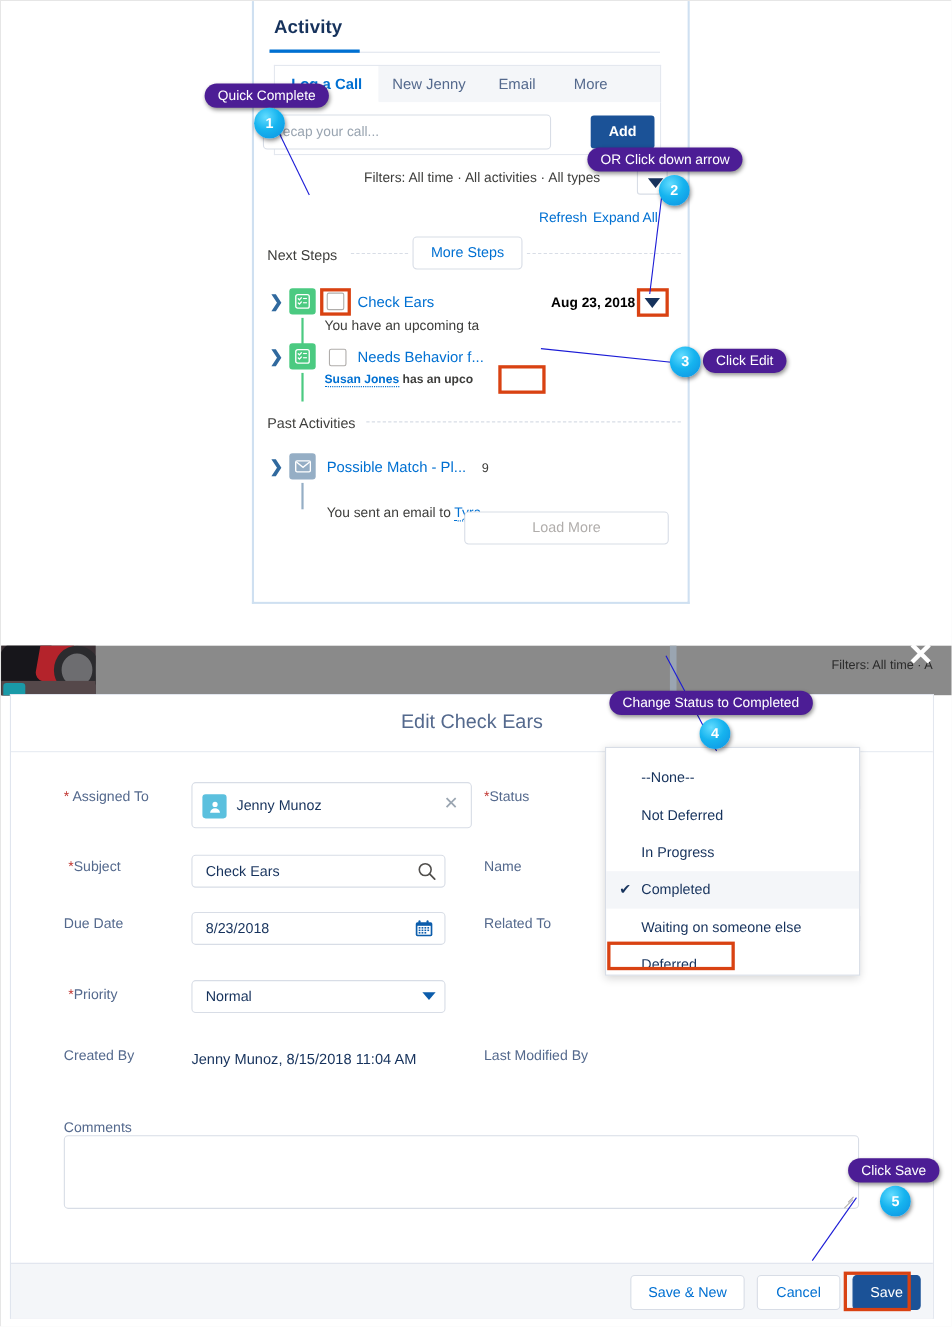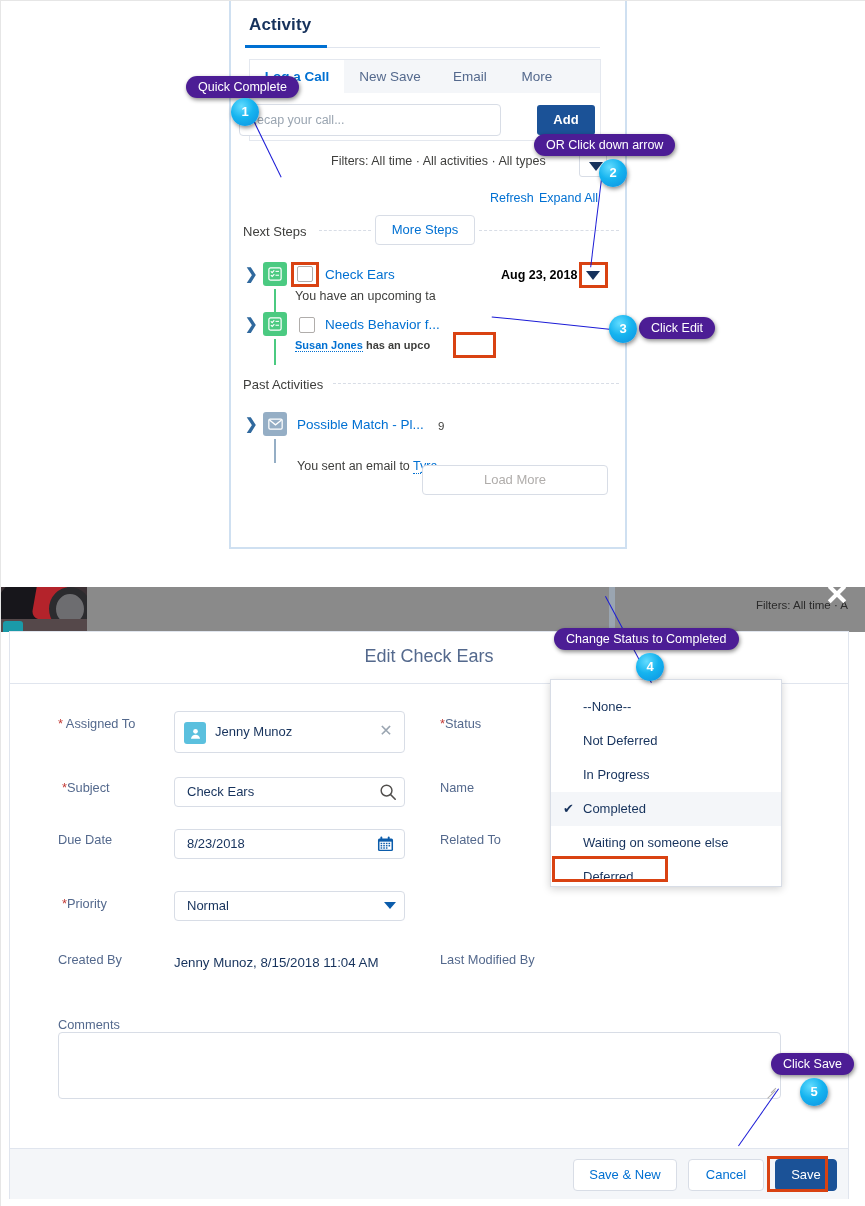--- a/index.html
+++ b/index.html
@@ -148,21 +148,21 @@
 
     <div class="activity-panel">
       <div class="activity-inner">
 
         <div class="act-title">Activity</div>
         <div class="act-title-rule"></div>
         <div class="act-title-underline"></div>
 
         <div class="tabstrip">
           <div class="tab tab-logcall active">Log a Call</div>
-          <div class="tab tab-newtask">New Save</div>
+          <div class="tab tab-newtask">New Jenny</div>
           <div class="tab tab-email">Email</div>
           <div class="tab tab-more">More</div>
         </div>
         <div class="composer"></div>
 
       </div>
     </div>
 
     <div class="recap-input">Recap your call...</div>
     <div class="add-btn">Add</div>
@@ -272,21 +272,21 @@
       <div class="modal-foot">
         <div class="btn" style="left:563px; top:10px; width:104px;">Save &amp; New</div>
         <div class="btn" style="left:678px; top:10px; width:76px;">Cancel</div>
         <div class="btn primary" style="left:765px; top:10px; width:62px;">Save</div>
       </div>
     </div>
   </div>
 
   <div>
     <div class="fld-label" style="left:57px; top:715px;"><span class="req">*</span> <span>Assigned To</span></div>
-    <div class="pill" style="left:173px; top:710px; width:231px;">
+    <div class="pill" style="left:173px; top:710px; width:255px;">
       <div class="avatar-sq">
         <svg width="13" height="13" viewBox="0 0 16 16" aria-hidden="true">
             <circle cx="8" cy="5.3" r="2.9" fill="#fff"></circle>
             <path d="M2.4 14.5c.4-3.3 2.8-5 5.6-5s5.2 1.7 5.6 5z" fill="#fff"></path>
           </svg>
       </div>
       <div class="pill-name">Jenny Munoz</div>
       <div class="pill-x">✕</div>
     </div>
 

